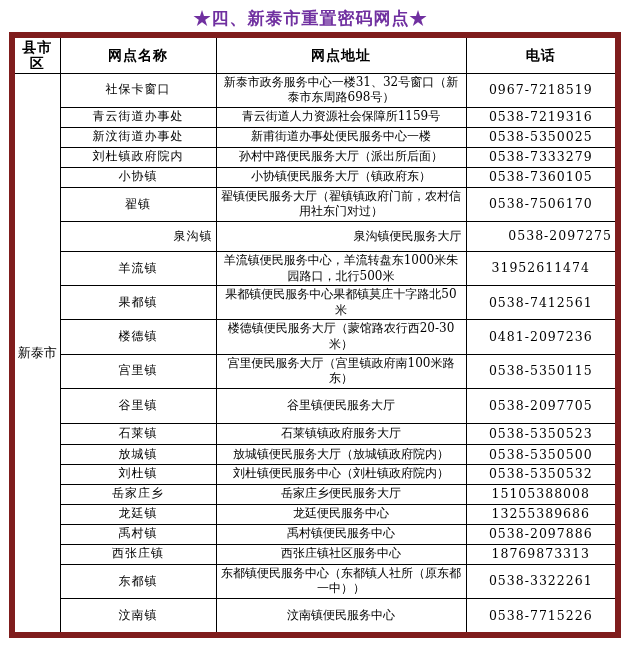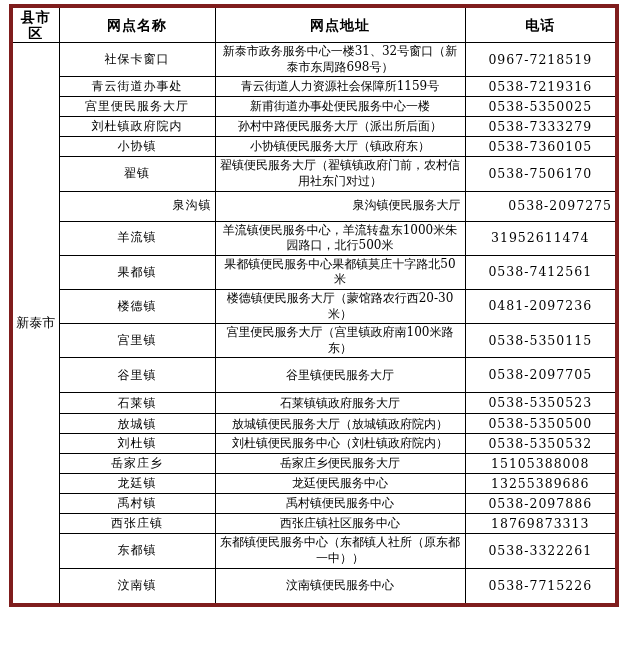--- a/index.html
+++ b/index.html
@@ -17,21 +17,21 @@
     font-weight: bold;
     font-size: 17px;
     letter-spacing: 1px;
     line-height: 1.2;
   }
   table.doc-table {
     border-collapse: collapse;
     table-layout: fixed;
     width: 606px;
     margin: 4px 0 0 9px;
-    border: 4px solid #7f1d1d;
+    border: 6px solid #7f1d1d;
   }
   th, td {
     border: 1px solid #000;
     text-align: center;
     vertical-align: middle;
     padding: 1px 3px;
     font-size: 12px;
     line-height: 1.3;
     word-break: break-all;
   }
@@ -57,20 +57,21 @@
   tbody tr:nth-child(7)  td { height: 30px; text-align: right; }
   tbody tr:nth-child(12) td { height: 35px; }
   tbody tr:nth-child(13) td { height: 21px; }
   tbody tr:nth-child(14) td { line-height: 1.05; }
   tbody tr:nth-child(21) td { height: 37px; }
 </style>
 </head>
 <body>
 
 <div class="page">
+  <div class="title" style="color: rgb(112, 48, 160);">★四、新泰市重置密码网点★</div>
 
   <table class="doc-table">
     <colgroup>
       <col style="width:48px">
       <col style="width:156px">
       <col style="width:250px">
       <col style="width:152px">
     </colgroup>
     <thead>
       <tr>
@@ -86,21 +87,21 @@
           <td class="branch-name-cell">社保卡窗口</td>
           <td class="branch-address-cell">新泰市政务服务中心一楼31、32号窗口（新泰市东周路698号）</td>
           <td class="branch-phone-cell">0967-7218519</td>
         </tr>
         <tr>
           <td class="branch-name-cell">青云街道办事处</td>
           <td class="branch-address-cell">青云街道人力资源社会保障所1159号</td>
           <td class="branch-phone-cell">0538-7219316</td>
         </tr>
         <tr>
-          <td class="branch-name-cell">宫里便民服务大厅</td>
+          <td class="branch-name-cell">新汶街道办事处</td>
           <td class="branch-address-cell">新甫街道办事处便民服务中心一楼</td>
           <td class="branch-phone-cell">0538-5350025</td>
         </tr>
         <tr>
           <td class="branch-name-cell">刘杜镇政府院内</td>
           <td class="branch-address-cell">孙村中路便民服务大厅（派出所后面）</td>
           <td class="branch-phone-cell">0538-7333279</td>
         </tr>
         <tr>
           <td class="branch-name-cell">小协镇</td>

